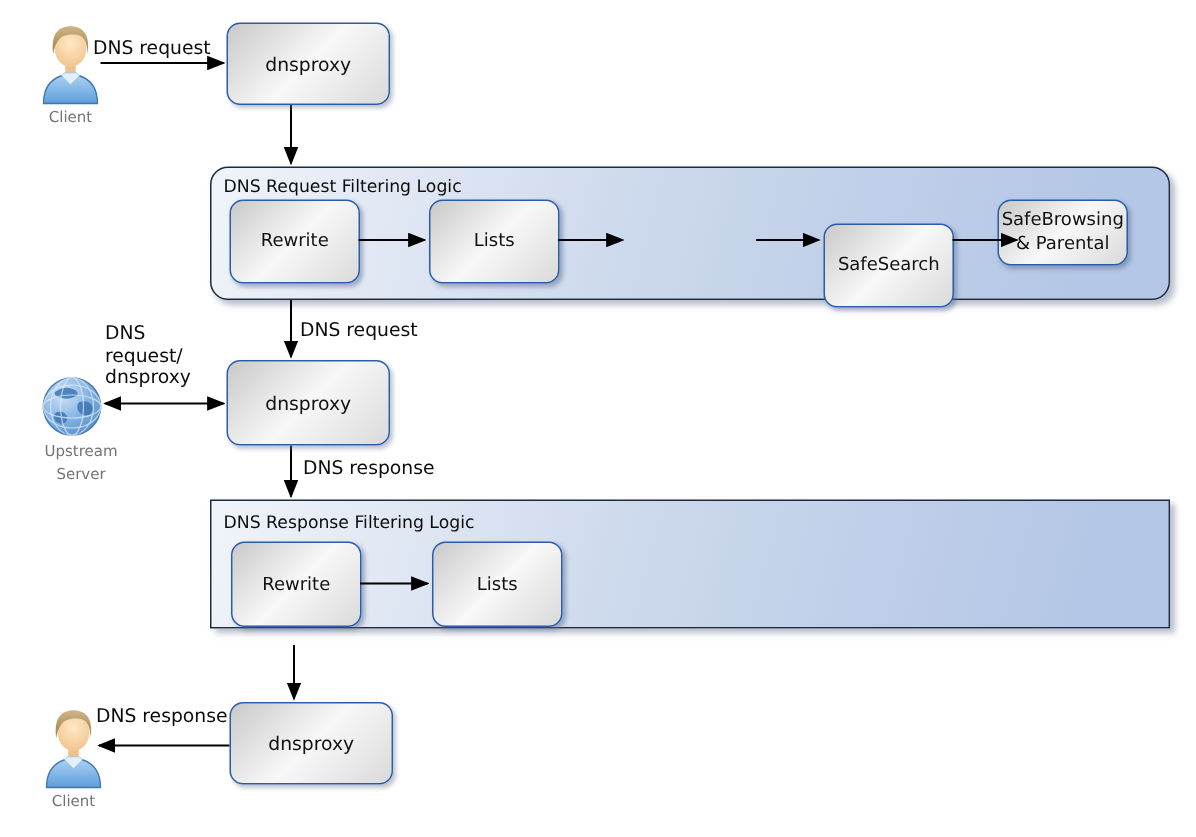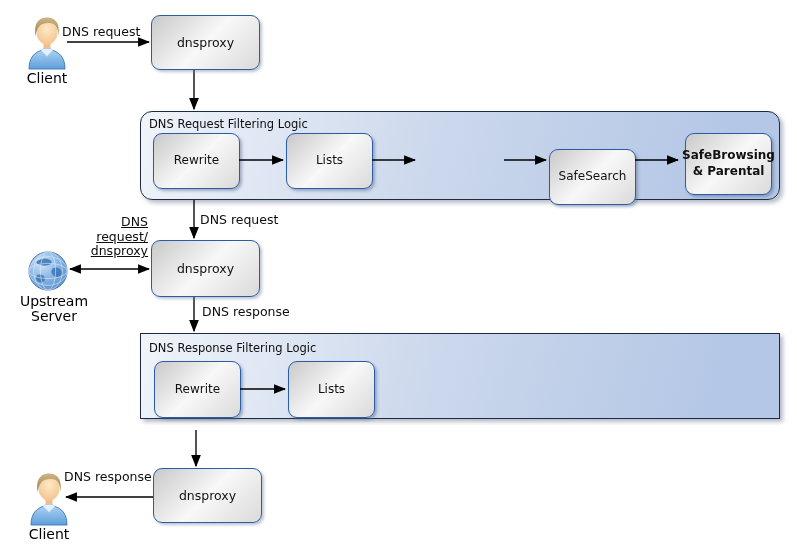--- a/index.html
+++ b/index.html
@@ -33,21 +33,21 @@
     background:linear-gradient(135deg,#c9c9c9 0%,#f8f8f8 50%,#dadada 100%);
     box-shadow:2px 2px 3px rgba(90,110,145,.5);
     display:flex;align-items:center;justify-content:center;
     font-size:12px;text-align:center;line-height:1.3;padding:1px;
   }
   .edge-label{
     position:absolute;font-size:12.5px;white-space:nowrap;z-index:4;color:#0c0c0c;
   }
   .actor{position:absolute;z-index:3;}
   .actor-label{
-    position:absolute;font-size:14px;text-align:center;z-index:4;color:#000000;line-height:15px;
+    position:absolute;font-size:10px;text-align:center;z-index:4;color:#737373;line-height:15px;
   }
 </style>
 </head>
 <body>
 
 <div class="canvas">
 
   <svg class="edges" width="797" height="558" viewBox="0 0 797 558">
     <defs>
       <marker id="ah" viewBox="0 0 10 8" refX="9" refY="4" markerWidth="9" markerHeight="7.2" orient="auto-start-reverse">
@@ -104,27 +104,27 @@
     <div class="container-title">DNS Request Filtering Logic</div>
     <div class="step" style="left:12px;top:21px;height:56px;">
       <span>Rewrite</span>
     </div>
     <div class="step" style="left:145px;top:21px;height:56px;">
       <span>Lists</span>
     </div>
     <div class="step" style="left:408px;top:21px;height:56px;margin-top:16px;">
       <span>SafeSearch</span>
     </div>
-    <div class="step" style="left:544px;top:21px;height:62px;font-weight:bold;">
+    <div class="step" style="left:524px;top:21px;height:44px;">
       <span>SafeBrowsing &amp; Parental</span>
     </div>
   </div>
 
   <div class="edge-label" style="left:200px;top:212px;">DNS request</div>
-  <div class="edge-label" style="left:70px;top:215px;width:78px;text-align:right;line-height:14.5px;white-space:normal;text-decoration:underline;">
+  <div class="edge-label" style="left:70px;top:215px;width:78px;text-align:left;line-height:14.5px;white-space:normal;">
     <span style="display:block;">DNS</span>
     <span style="display:block;">request/</span>
     <span style="display:block;">dnsproxy</span>
   </div>
 
   <div class="actor" style="left:27px;top:249px;width:42px;height:44px;">
     <svg width="42" height="44" viewBox="0 0 44 44">
       <defs>
         <radialGradient id="globe1" cx="0.35" cy="0.3" r="0.85">
           <stop offset="0" stop-color="#cfe3f7"></stop>

